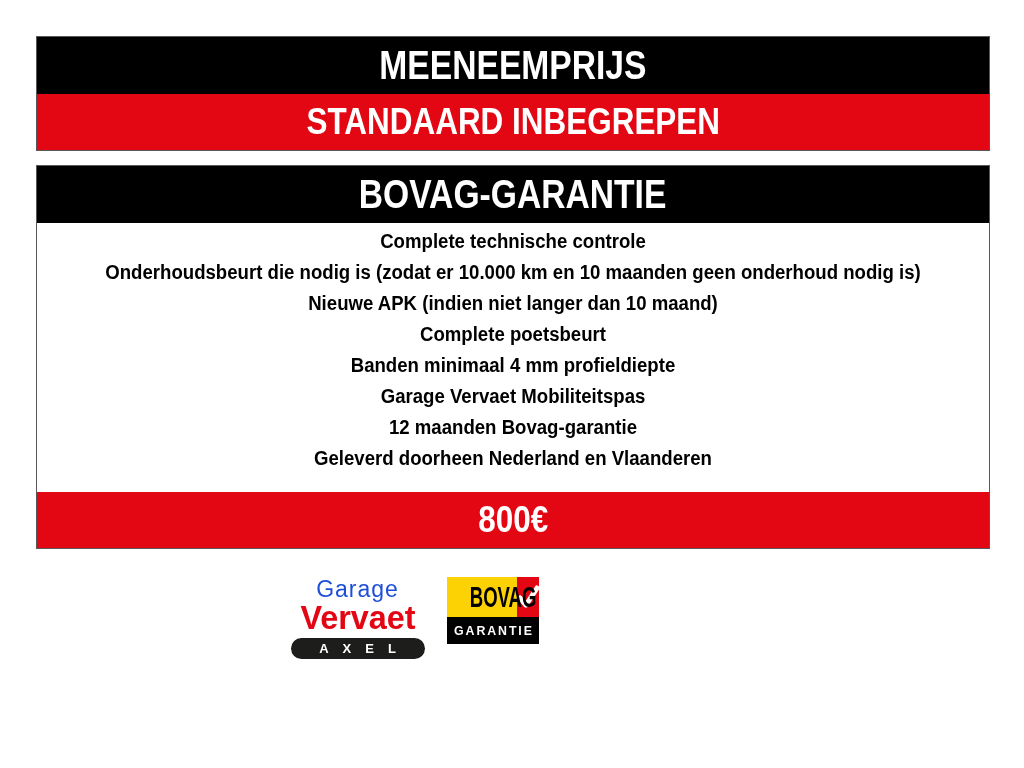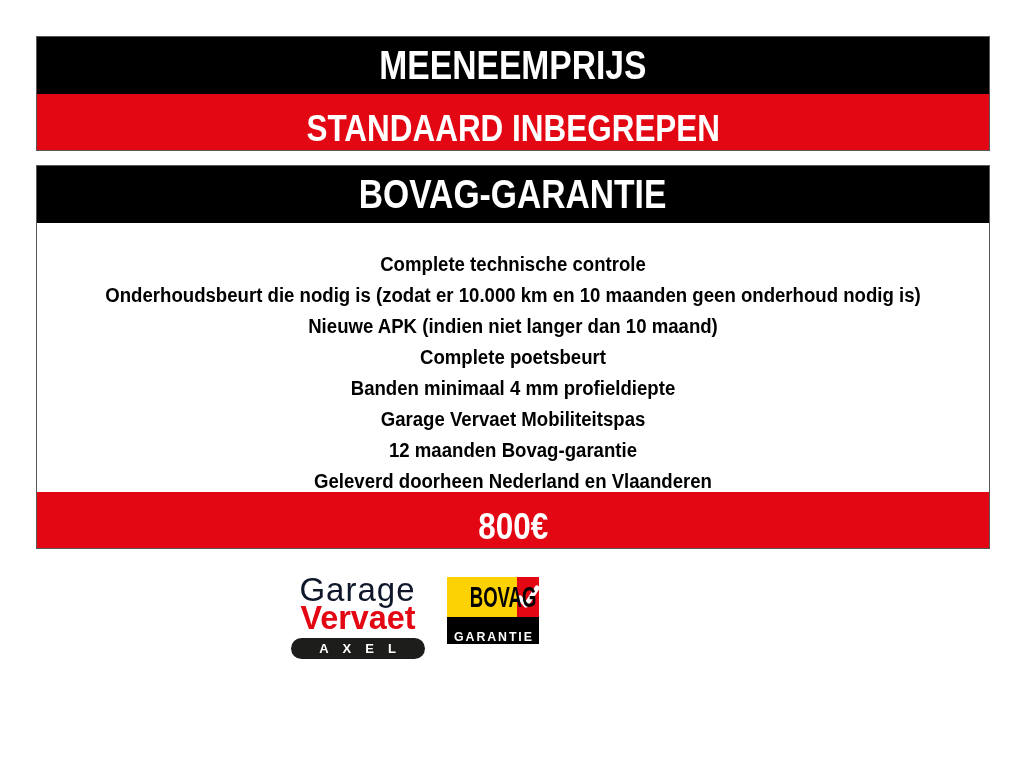--- a/index.html
+++ b/index.html
@@ -31,37 +31,37 @@
     transform: scaleX(0.82);
     transform-origin: center;
     white-space: nowrap;
   }
 
   .card-body {
     background: #ffffff;
     text-align: center;
   }
   .body-1 { height: 81px; padding-top: 10px; }
-  .body-2 { height: 269px; padding-top: 26px; }
+  .body-2 { height: 269px; padding-top: 3px; }
 
   .body-line {
     font-size: 20px;
     font-weight: bold;
     color: #000000;
     line-height: 31px;
     white-space: nowrap;
     transform: scaleX(0.93);
     transform-origin: center;
   }
 
   .band {
     background: #e30613;
     height: 56px;
     display: flex;
-    align-items: flex-end;
+    align-items: center;
     justify-content: center;
   }
   .band-text {
     color: #ffffff;
     font-size: 37px;
     font-weight: bold;
     display: inline-block;
     transform: scaleX(0.85);
     transform-origin: center;
     white-space: nowrap;
@@ -70,22 +70,22 @@
   
   .logos {
     margin-top: 28px;
     display: flex;
     justify-content: center;
     align-items: flex-start;
     gap: 22px;
   }
   .garage-logo { text-align: center; width: 134px; }
   .garage-line1 {
-    font-size: 33px;
-    color: #0f172a;
+    font-size: 23px;
+    color: #1d4ed8;
     font-weight: 500;
     letter-spacing: 1px;
     line-height: 25px;
   }
   .garage-line2 {
     font-size: 33px;
     color: #e30613;
     font-weight: bold;
     letter-spacing: 0px;
     line-height: 32px;
@@ -132,21 +132,21 @@
     width: 22px;
     background: #e30613;
     display: flex;
     align-items: center;
     justify-content: center;
   }
   .bovag-bottom {
     height: 27px;
     background: #000000;
     display: flex;
-    align-items: flex-end;
+    align-items: center;
     justify-content: center;
   }
   .bovag-bottom span {
     color: #ffffff;
     font-size: 13px;
     font-weight: bold;
     letter-spacing: 2px;
     margin-right: -2px;
     transform: scaleX(0.95);
     white-space: nowrap;

